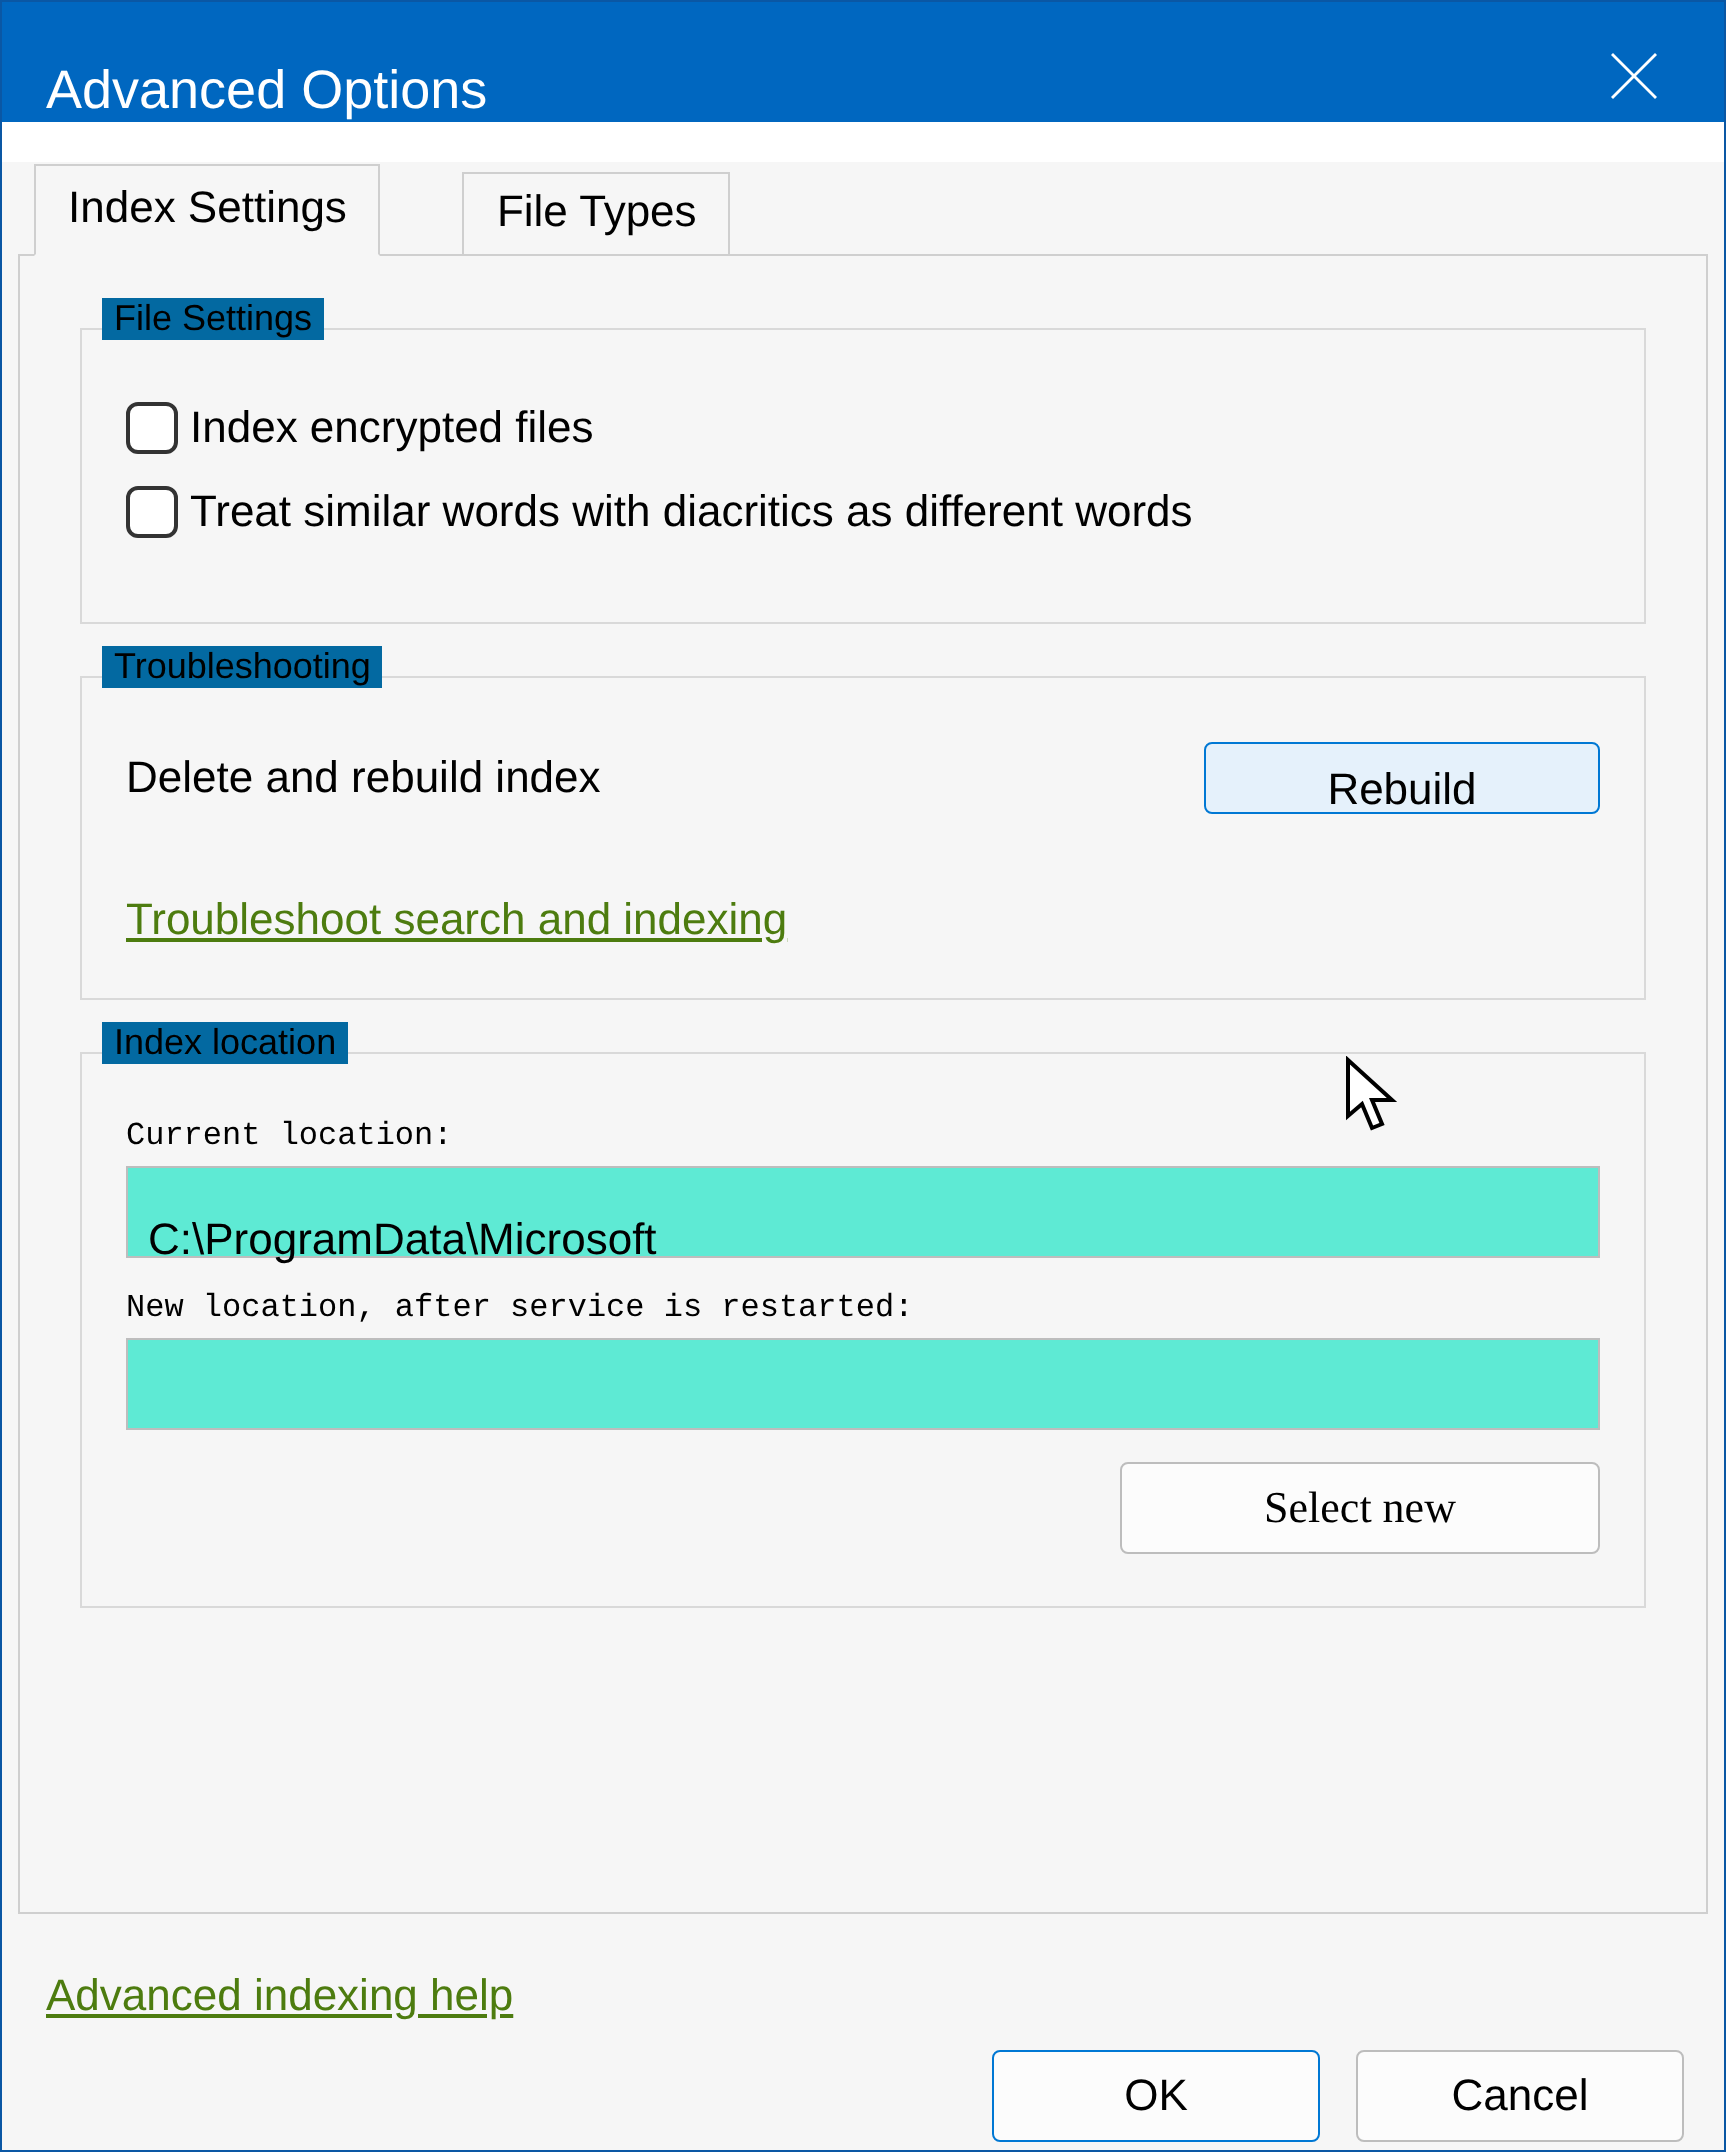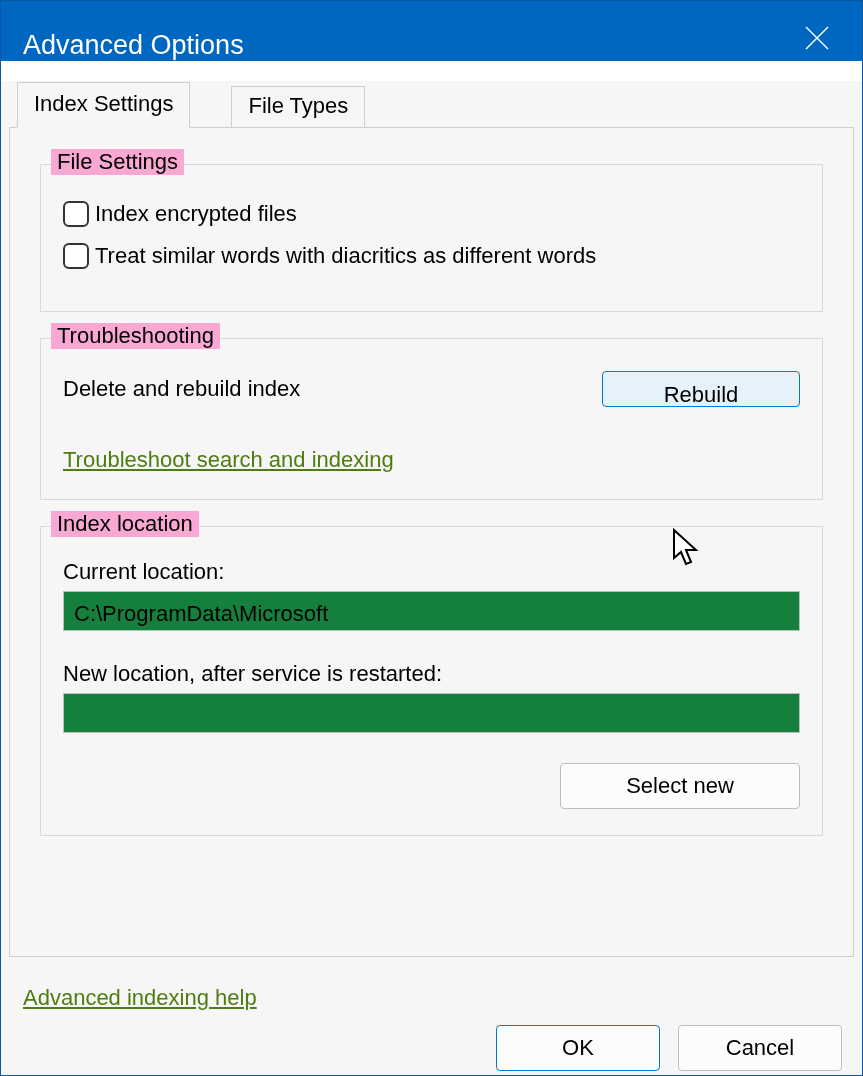--- a/index.html
+++ b/index.html
@@ -76,23 +76,23 @@
     position: relative;
     border: 1px solid #d9d9d9;
     padding: 26px 22px 26px 22px;
     margin-top: 26px;
   }
   .groupbox:first-child { margin-top: 14px; }
   .group-legend {
     position: absolute;
     top: -16px;
     left: 10px;
-    background: #f9a8d4;
+    background: #0369a1;
     padding: 0 6px;
-    font-size: 22px;
+    font-size: 18px;
   }
   
   .checkrow {
     display: flex;
     align-items: center;
     gap: 6px;
     margin: 10px 0 16px 0;
   }
   .chkbox {
     width: 26px; height: 26px;
@@ -121,33 +121,33 @@
   }
   .link {
     color: #4d7c0f;
     text-decoration: underline;
     font-size: 22px;
     cursor: default;
     display: inline-block;
   }
   .trouble-link { margin-top: 40px; }
   
-  .field-label { font-size: 22px; margin: 6px 0 6px 0; }
+  .field-label { font-size: 16px; margin: 6px 0 6px 0; font-family: Liberation Mono, monospace; }
   .textfield {
     width: 100%;
     border: 1px solid #bdbdbd;
-    background: #15803d;
+    background: #5eead4;
     height: 40px;
     font-size: 22px;
-    padding: 8px 10px;
+    padding: 22px 10px;
     line-height: 28px;
-    margin-bottom: 30px;
+    margin-bottom: 16px;
   }
   .textfield.empty { color: transparent; }
-  .selectnew-row { display: flex; justify-content: flex-end; }
+  .selectnew-row { display: flex; justify-content: flex-end; font-family: Liberation Serif, serif; }
   .selectnew-btn {
     width: 240px; height: 46px;
     border: 1px solid #bdbdbd;
     background: #fcfcfc;
     border-radius: 4px;
     font-size: 22px;
     text-align: center;
     line-height: 44px;
     cursor: default;
   }

